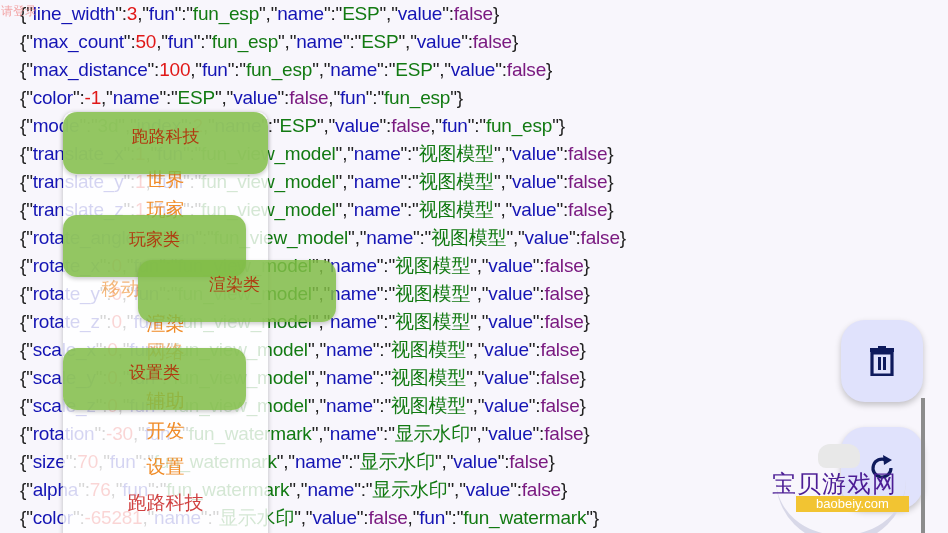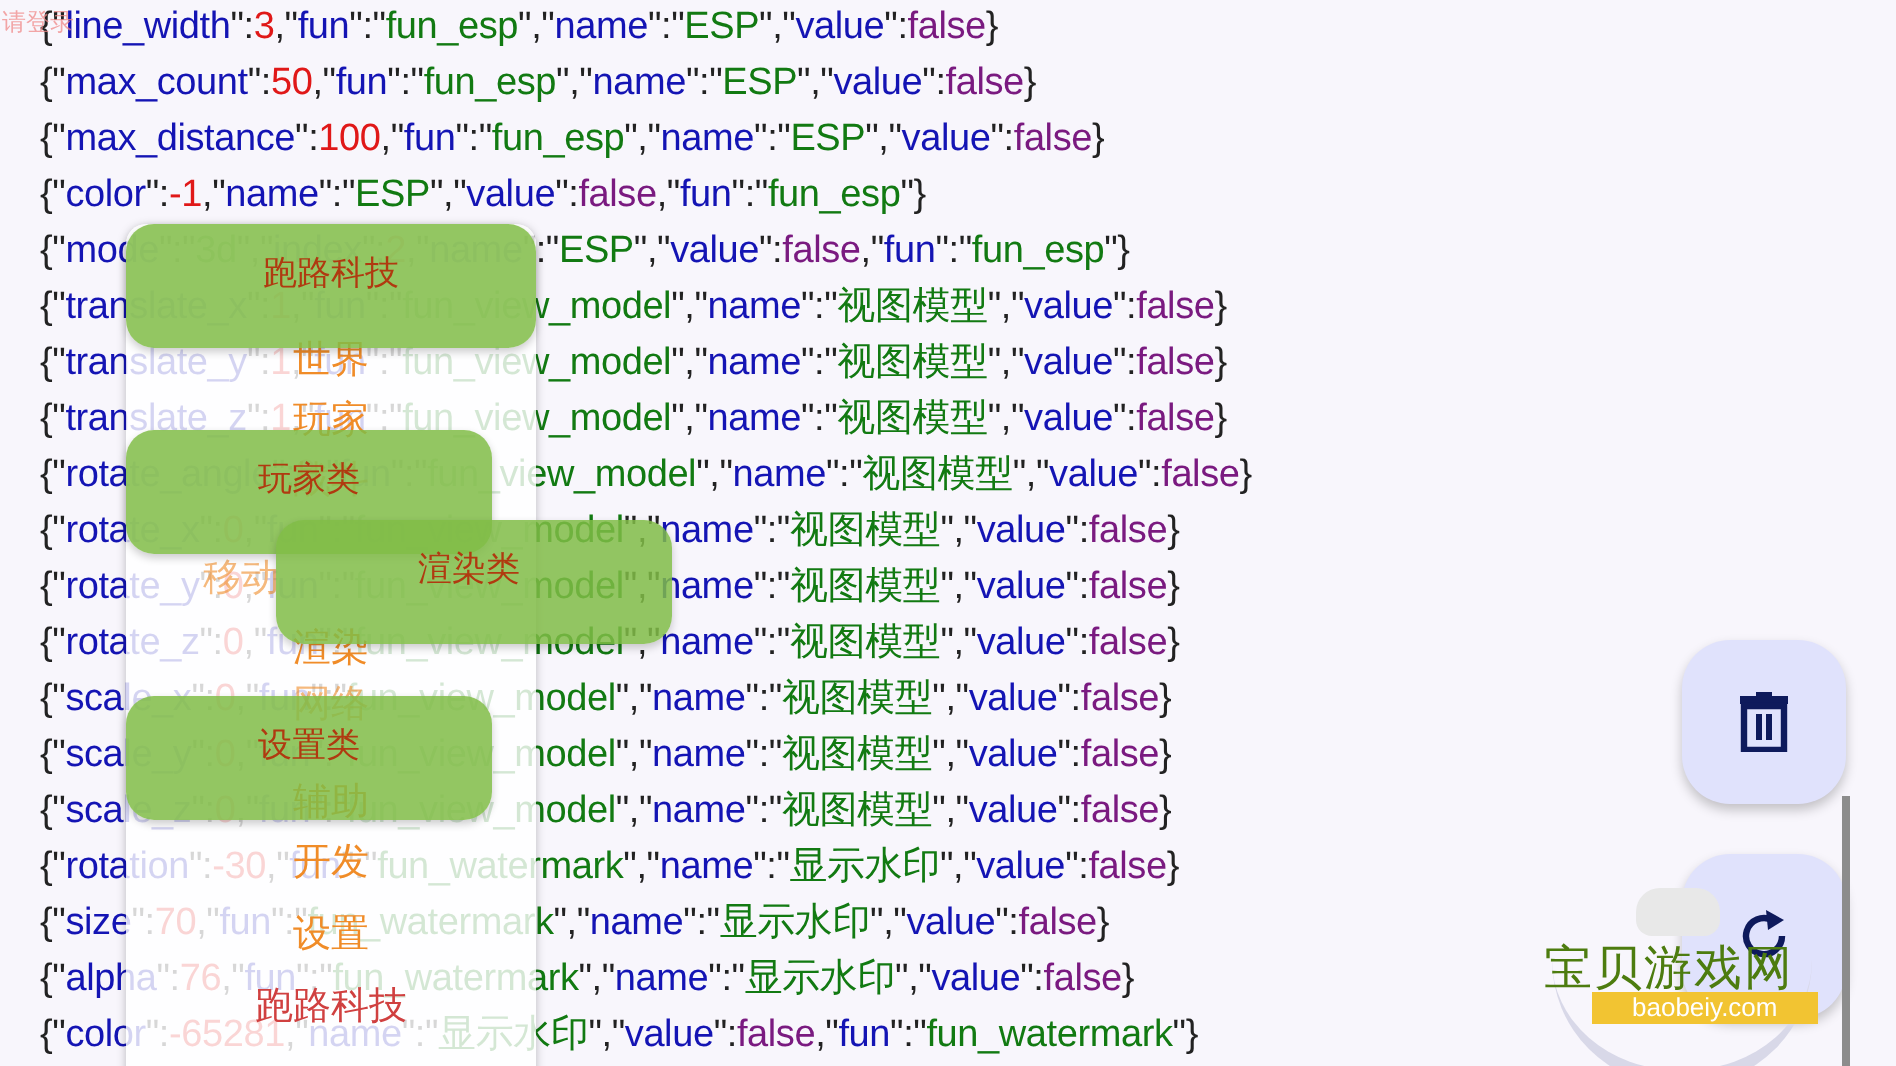--- a/index.html
+++ b/index.html
@@ -9,21 +9,21 @@
   .k{color:#1414b4;} .s{color:#127a12;} .n{color:#e01818;} .b{color:#7a1a80;} .p{color:#222;}
   .login{position:absolute;left:1px;top:3px;font-size:12px;color:#f08a8a;opacity:.75;}
   .menu{position:absolute;left:63px;top:112px;width:205px;height:508px;background:rgba(255,255,255,.82);border-radius:10px;box-shadow:0 1px 5px rgba(0,0,0,.25);}
   .mitem{position:absolute;left:0;width:205px;text-align:center;font-size:19px;color:#f08c28;}
   .mitem.hidden{color:#d04040;}
   .cat{position:absolute;height:62px;border-radius:14px;background:rgba(128,188,70,.85);box-shadow:0 2px 4px rgba(0,0,0,.2);font-size:17px;line-height:50px;text-align:center;color:#b03a10;}
   .fab{position:absolute;width:82px;height:82px;border-radius:24px;background:#e0e2fc;box-shadow:0 3px 6px rgba(0,0,0,.22);display:flex;align-items:center;justify-content:center;}
   .scrollbar{position:absolute;left:921px;top:398px;width:4px;height:135px;background:#8c8c8c;}
   .wm{position:absolute;left:772px;top:440px;width:148px;height:93px;}
   .wm .arc{position:absolute;left:4px;top:40px;width:130px;height:55px;border-radius:0 0 70px 70px;border-bottom:8px solid #d8d8e8;}
-  .wm .title{position:absolute;left:0;top:28px;font-size:24px;color:#4d7c0f;letter-spacing:1px;}
+  .wm .title{position:absolute;left:0;top:28px;font-size:24px;color:#4c1d95;letter-spacing:1px;}
   .wm .url{position:absolute;left:24px;top:56px;background:#f2c432;color:#fff;font-size:13px;padding:0 20px;line-height:16px;}
   .wm .pad{position:absolute;left:46px;top:4px;width:42px;height:24px;background:#e8e8e8;border-radius:12px 12px 8px 8px;}
 </style>
 </head>
 <body>
 
 <ul class="code" id="code">
     <li><span class="p">{"</span><span class="k">line_width</span><span class="p">":</span><span class="n">3</span><span class="p">,"</span><span class="k">fun</span><span class="p">":"</span><span class="s">fun_esp</span><span class="p">","</span><span class="k">name</span><span class="p">":"</span><span class="s">ESP</span><span class="p">","</span><span class="k">value</span><span class="p">":</span><span class="b">false</span><span class="p">}</span></li>
     <li><span class="p">{"</span><span class="k">max_count</span><span class="p">":</span><span class="n">50</span><span class="p">,"</span><span class="k">fun</span><span class="p">":"</span><span class="s">fun_esp</span><span class="p">","</span><span class="k">name</span><span class="p">":"</span><span class="s">ESP</span><span class="p">","</span><span class="k">value</span><span class="p">":</span><span class="b">false</span><span class="p">}</span></li>
     <li><span class="p">{"</span><span class="k">max_distance</span><span class="p">":</span><span class="n">100</span><span class="p">,"</span><span class="k">fun</span><span class="p">":"</span><span class="s">fun_esp</span><span class="p">","</span><span class="k">name</span><span class="p">":"</span><span class="s">ESP</span><span class="p">","</span><span class="k">value</span><span class="p">":</span><span class="b">false</span><span class="p">}</span></li>

